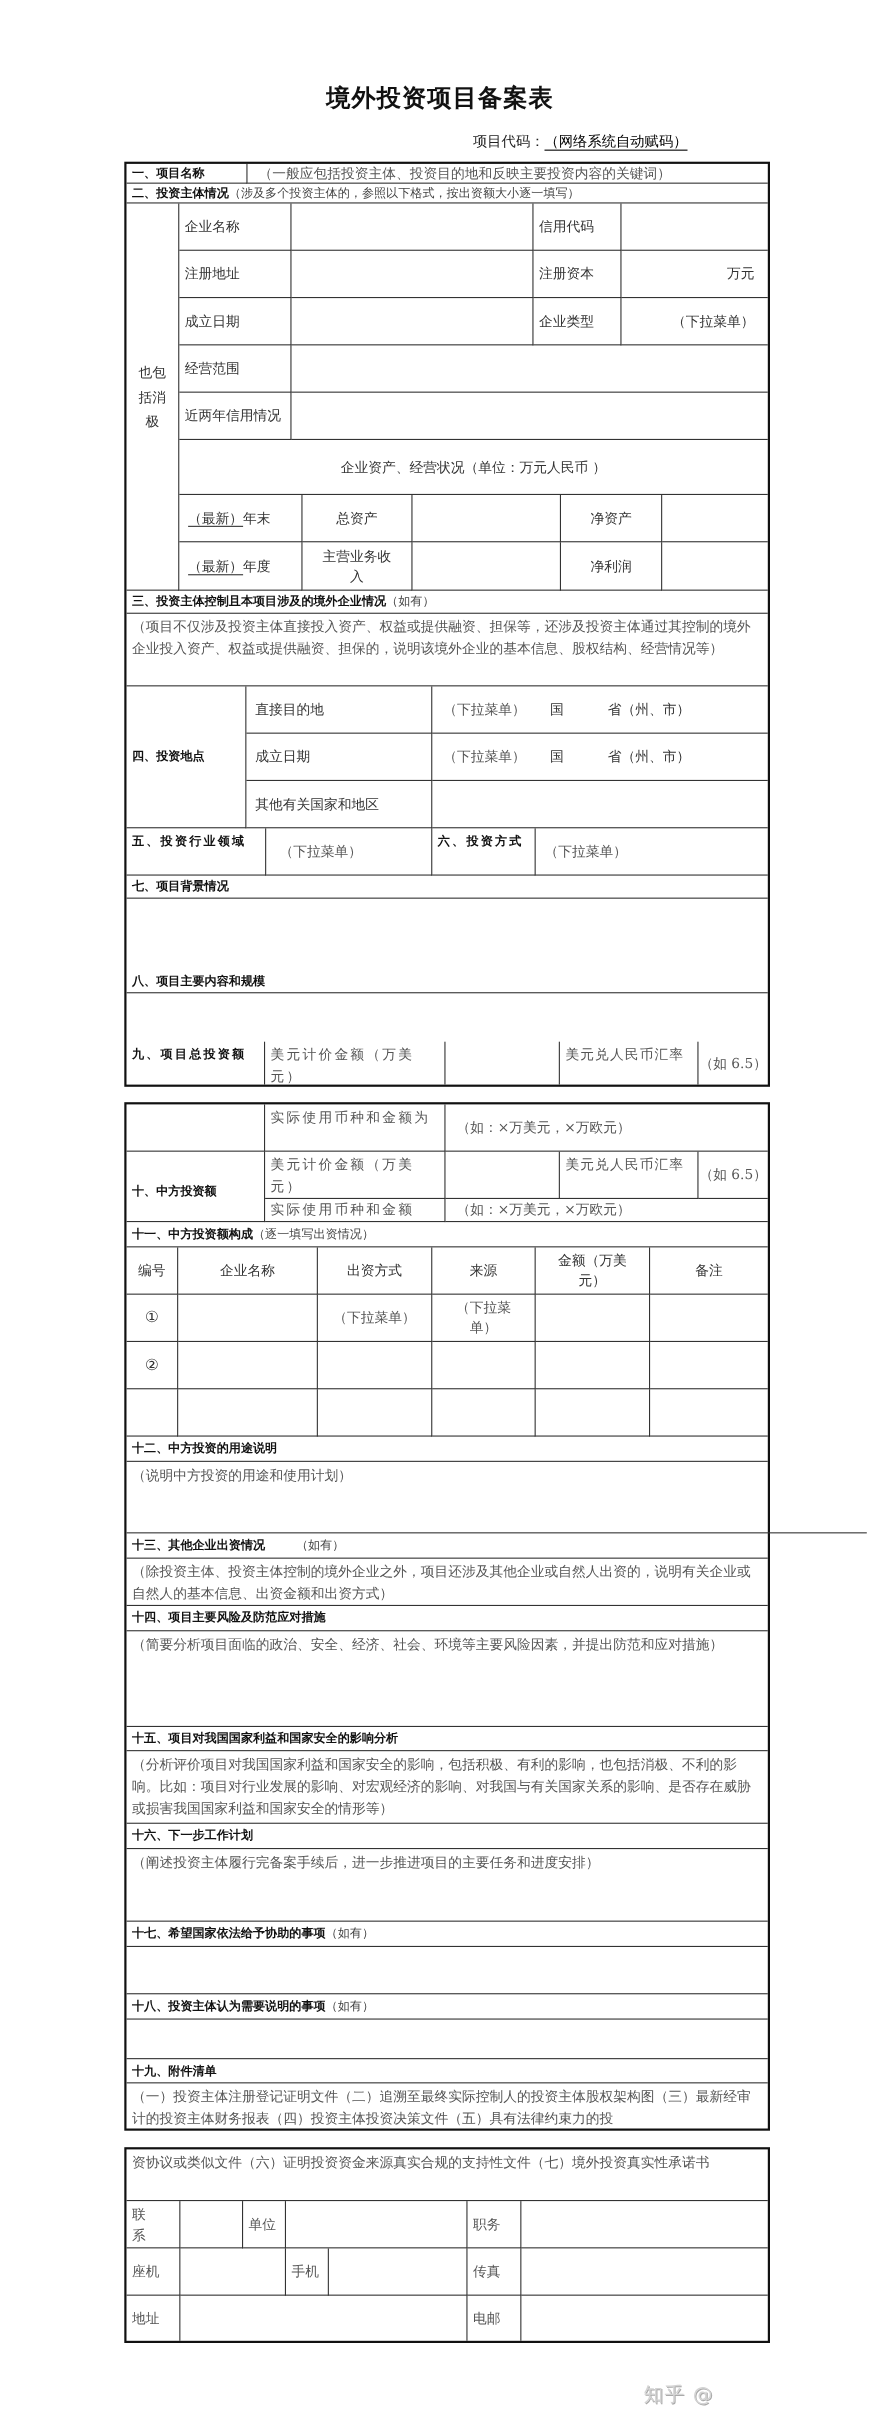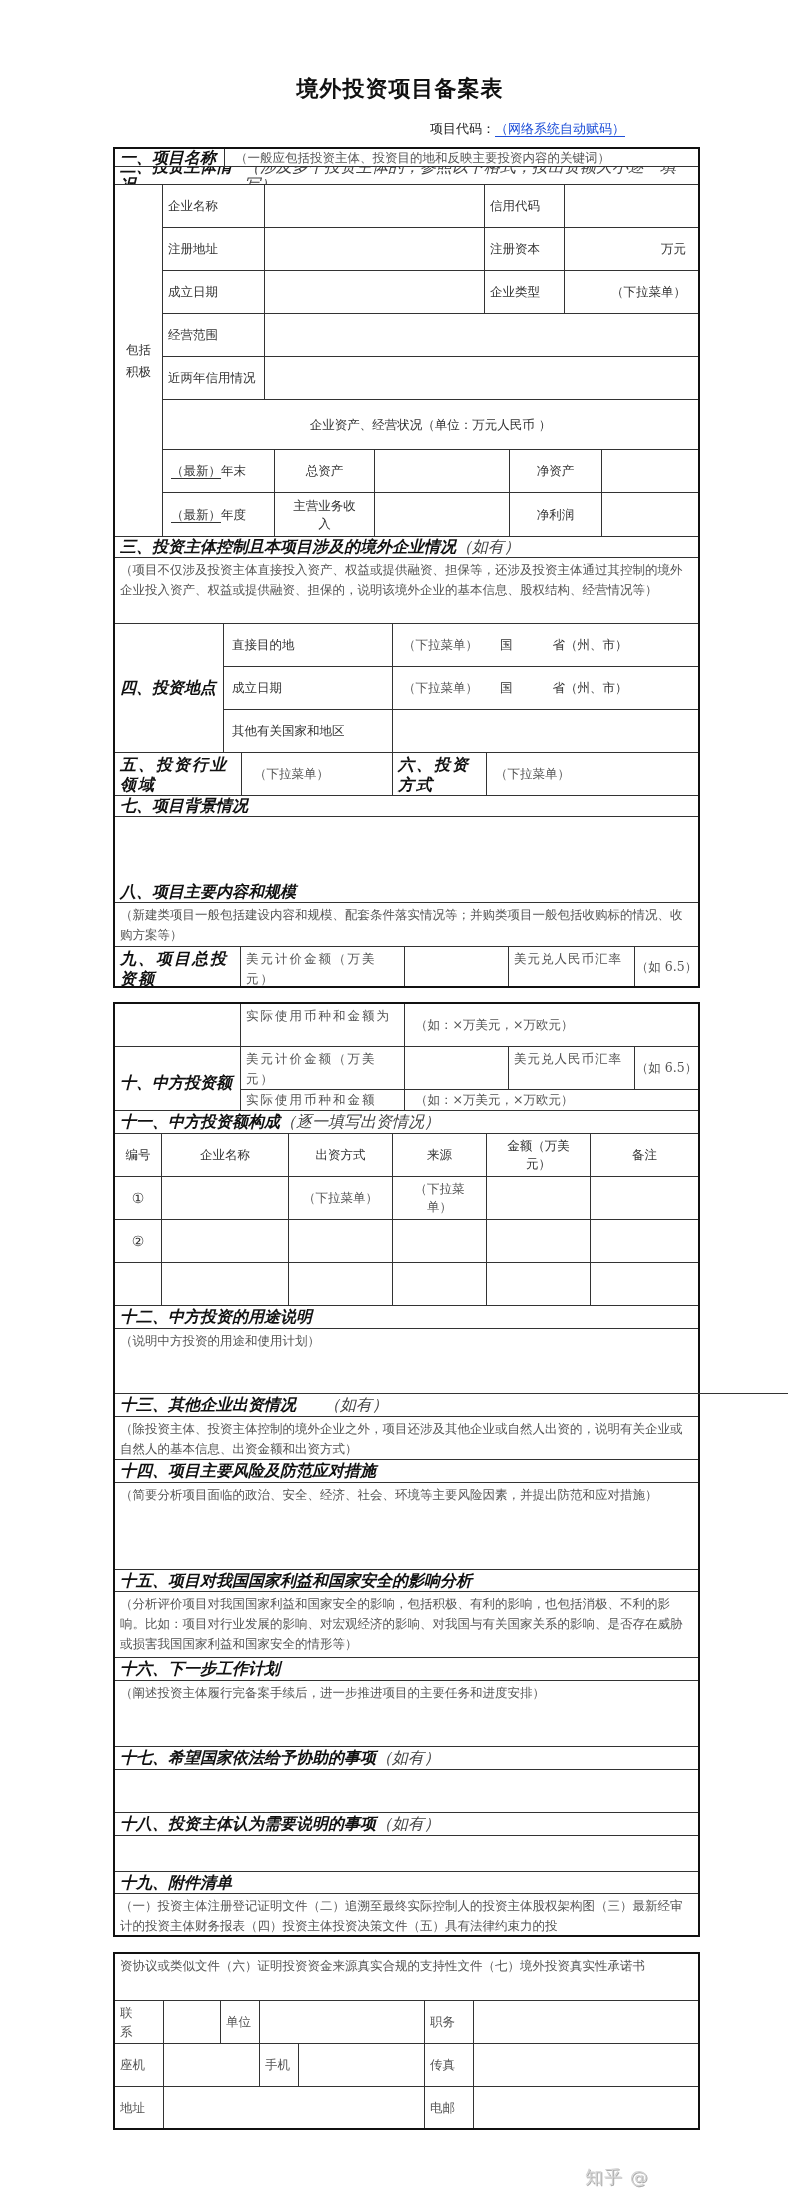--- a/index.html
+++ b/index.html
@@ -4,27 +4,27 @@
 <style>
   html, body { margin:0; padding:0; background:#ffffff; }
   body { width:800px; height:2206px; position:relative; overflow:hidden;
          font-family:"DejaVu Serif","Liberation Serif",serif; color:#222; }
   .title { position:absolute; left:0; width:800px; top:74px; text-align:center;
            font-family:"DejaVu Sans","Liberation Sans",sans-serif; font-weight:bold;
            font-size:22px; color:#111; letter-spacing:1px; }
   .code-line { position:absolute; top:120px; left:430px; font-size:13px;
                font-family:"DejaVu Sans","Liberation Sans",sans-serif; color:#222; }
   .code-line .code-val { font-family:"DejaVu Serif","Liberation Serif",serif;
-               text-decoration:underline; text-underline-offset:3px; color:#1d4ed8; }
+               text-decoration:underline; text-underline-offset:3px; color:#000000; }
   .tbl { position:absolute; left:113px; width:587px; border:2px solid #111; box-sizing:border-box; }
   .c { position:absolute; box-sizing:border-box; border-right:1px solid #333; border-bottom:1px solid #333;
        font-size:12.5px; line-height:20px; padding:2px 5px; overflow:hidden; color:#333; }
   .c.nr { border-right:none; }
   .c.nb { border-bottom:none; }
-  .h { font-family:"DejaVu Sans","Liberation Sans",sans-serif; font-weight:bold; color:#111; font-size:16px;font-style:italic; }
+  .h { font-family:"DejaVu Sans","Liberation Sans",sans-serif; font-weight:bold; color:#111; font-size:11px; }
   .h .sub { font-family:"DejaVu Serif","Liberation Serif",serif; font-weight:normal; color:#444; }
   .mid { display:flex; align-items:center; }
   .ctr { display:flex; align-items:center; justify-content:center; text-align:center; }
   .rgt { display:flex; align-items:center; justify-content:flex-end; padding-right:12px; }
   .hint { color:#555; }
   .u { text-decoration:underline; text-underline-offset:3px; }
   .wm { position:absolute; left:585px; top:2165px; font-size:18px; color:#d4d4d4;
         font-family:"DejaVu Sans","Liberation Sans",sans-serif; letter-spacing:1px;
         text-shadow:1px 1px 0 #aaa; }
 </style>
@@ -38,21 +38,21 @@
 
 <div class="tbl" style="top:147px;height:841px;">
 
   <div class="c h mid" style="left:0;top:0;width:110px;height:18px;padding:0 5px;line-height:18px;">一、项目名称</div>
   <div class="c nr mid hint" style="left:110px;top:0;width:473px;height:18px;padding:0 10px;line-height:18px;">（一般应包括投资主体、投资目的地和反映主要投资内容的关键词）</div>
 
   <div class="c nr h mid" style="left:0;top:18px;width:583px;height:18px;padding:0 5px;line-height:18px;">
     <span>二、投资主体情况</span>
       <span class="sub">（涉及多个投资主体的，参照以下格式，按出资额大小逐一填写）</span>
   </div>
-  <div class="c ctr" style="left:0;top:36px;width:48px;height:352px;padding:0 10px;line-height:22px;">包括积极</div>
+  <div class="c ctr" style="left:0;top:36px;width:48px;height:352px;padding:0 10px;line-height:22px;">也包括消极</div>
 
   <div class="c mid" style="left:48px;top:36px;width:102px;height:43px;">企业名称</div>
   <div class="c" style="left:150px;top:36px;width:220px;height:43px;"></div>
   <div class="c mid" style="left:370px;top:36px;width:80px;height:43px;">信用代码</div>
   <div class="c nr" style="left:450px;top:36px;width:133px;height:43px;"></div>
 
   <div class="c mid" style="left:48px;top:79px;width:102px;height:43px;">注册地址</div>
   <div class="c" style="left:150px;top:79px;width:220px;height:43px;"></div>
   <div class="c mid" style="left:370px;top:79px;width:80px;height:43px;">注册资本</div>
   <div class="c nr rgt" style="left:450px;top:79px;width:133px;height:43px;">
@@ -115,21 +115,20 @@
   <div class="c nr" style="left:278px;top:561px;width:305px;height:43px;"></div>
 
   <div class="c h" style="left:0;top:604px;width:127px;height:43px;letter-spacing:2px;">五、投资行业领域</div>
   <div class="c mid hint" style="left:127px;top:604px;width:151px;height:43px;padding-left:12px;">（下拉菜单）</div>
   <div class="c h" style="left:278px;top:604px;width:94px;height:43px;letter-spacing:2px;">六、投资方式</div>
   <div class="c nr mid hint" style="left:372px;top:604px;width:211px;height:43px;padding-left:8px;">（下拉菜单）</div>
 
   <div class="c nr h mid" style="left:0;top:647px;width:583px;height:21px;line-height:18px;">七、项目背景情况</div>
 
   <div class="c nr h mid" style="left:0;top:733px;width:583px;height:21px;line-height:18px;">八、项目主要内容和规模</div>
-  <div class="c nr hint" style="left:0;top:754px;width:583px;height:44px;">（新建类项目一般包括建设内容和规模、配套条件落实情况等；并购类项目一般包括收购标的情况、收购方案等）</div>
 
   <div class="c nb h" style="left:0;top:798px;width:126px;height:39px;letter-spacing:2px;">九、项目总投资额</div>
   <div class="c nb hint" style="left:126px;top:798px;width:164px;height:39px;letter-spacing:2px;">美元计价金额（万美元）</div>
   <div class="c nb" style="left:290px;top:798px;width:104px;height:39px;"></div>
   <div class="c nb hint" style="left:394px;top:798px;width:126px;height:39px;letter-spacing:1px;">美元兑人民币汇率</div>
   <div class="c nr nb ctr hint" style="left:520px;top:798px;width:63px;height:39px;padding:0;">（如 6.5）</div>
 </div>
 
 <div class="tbl" style="top:1002px;height:935px;">
 

